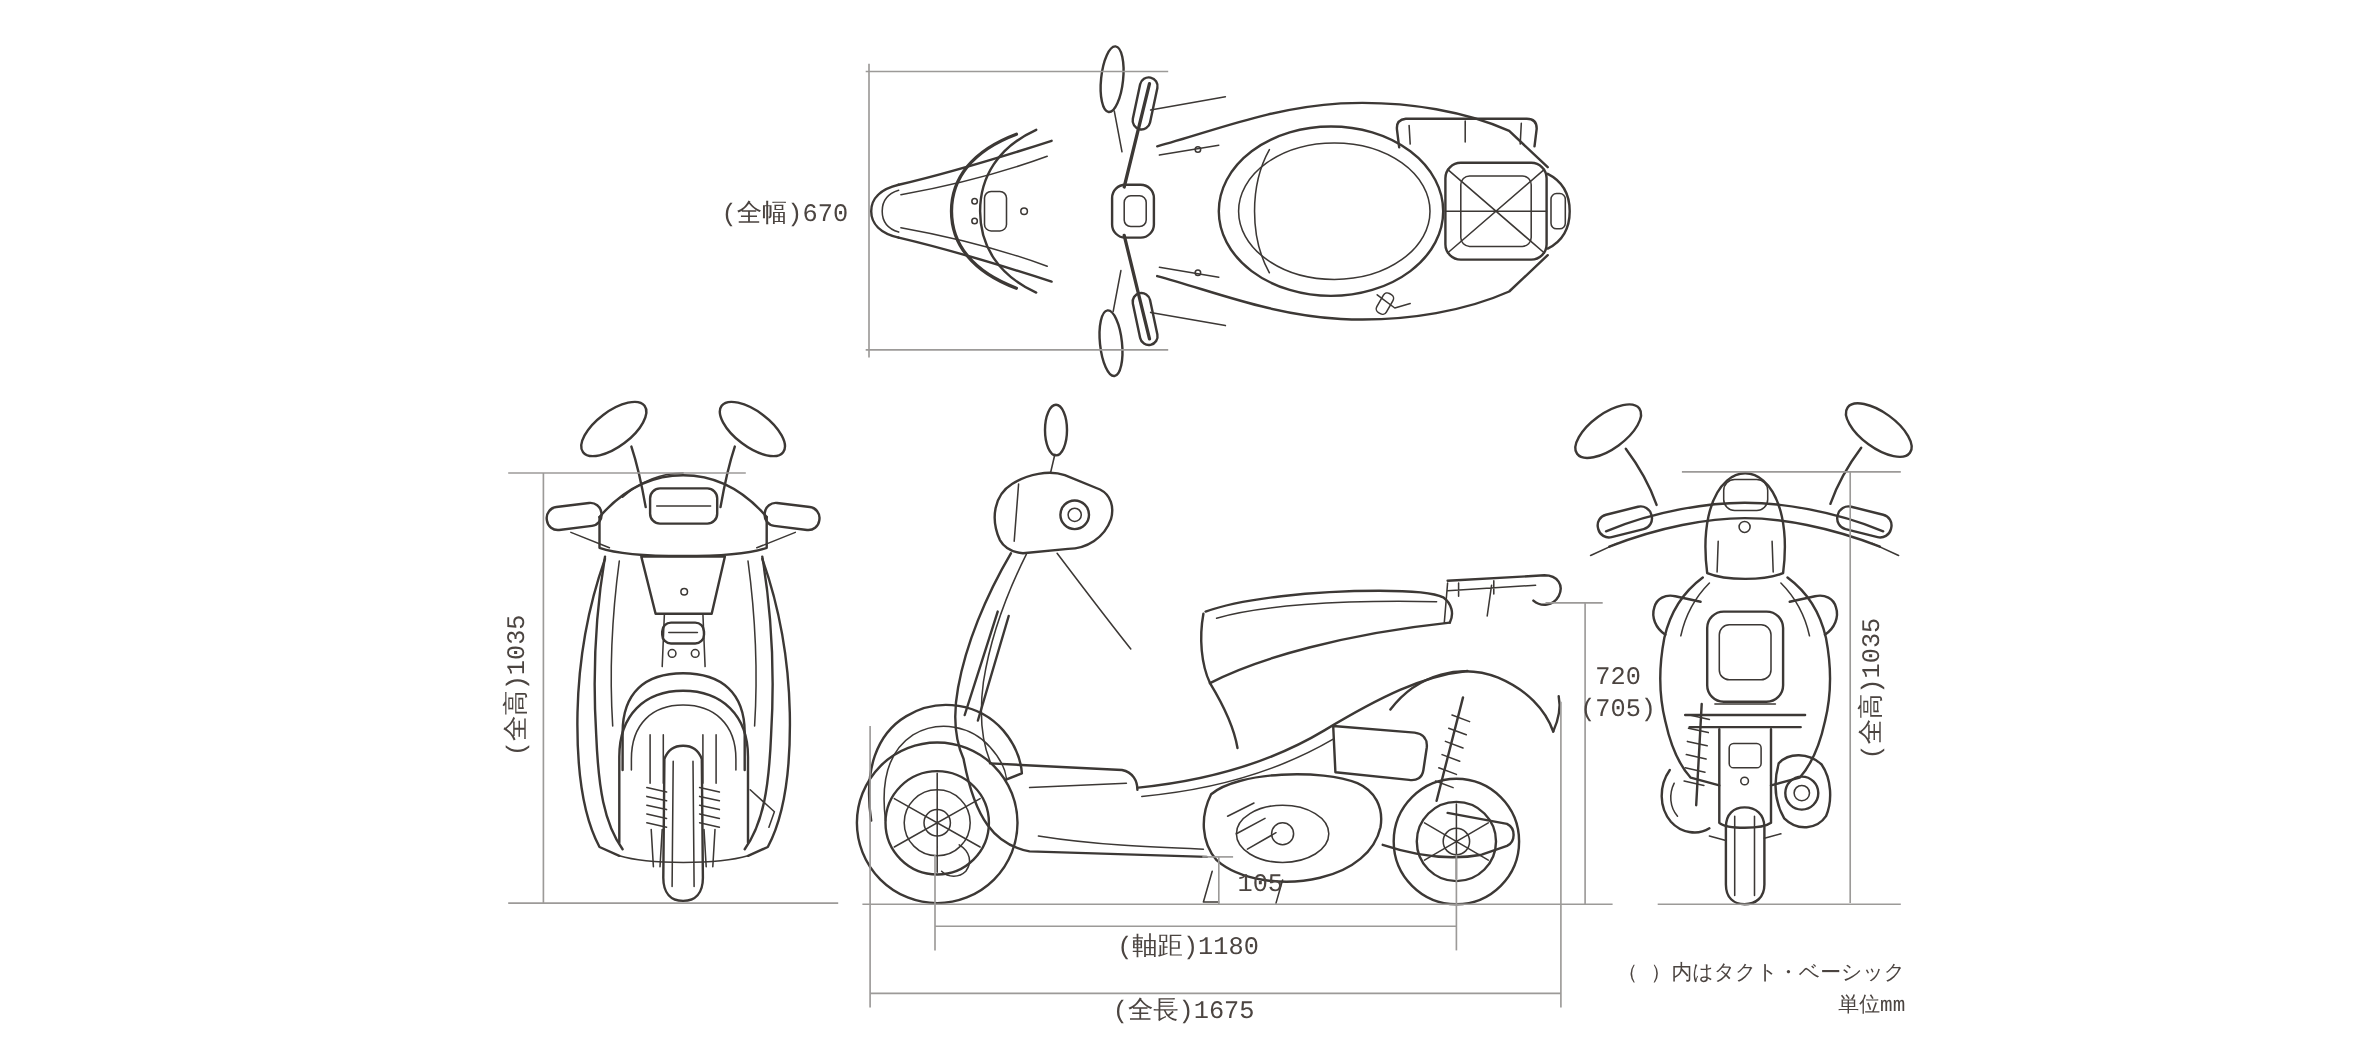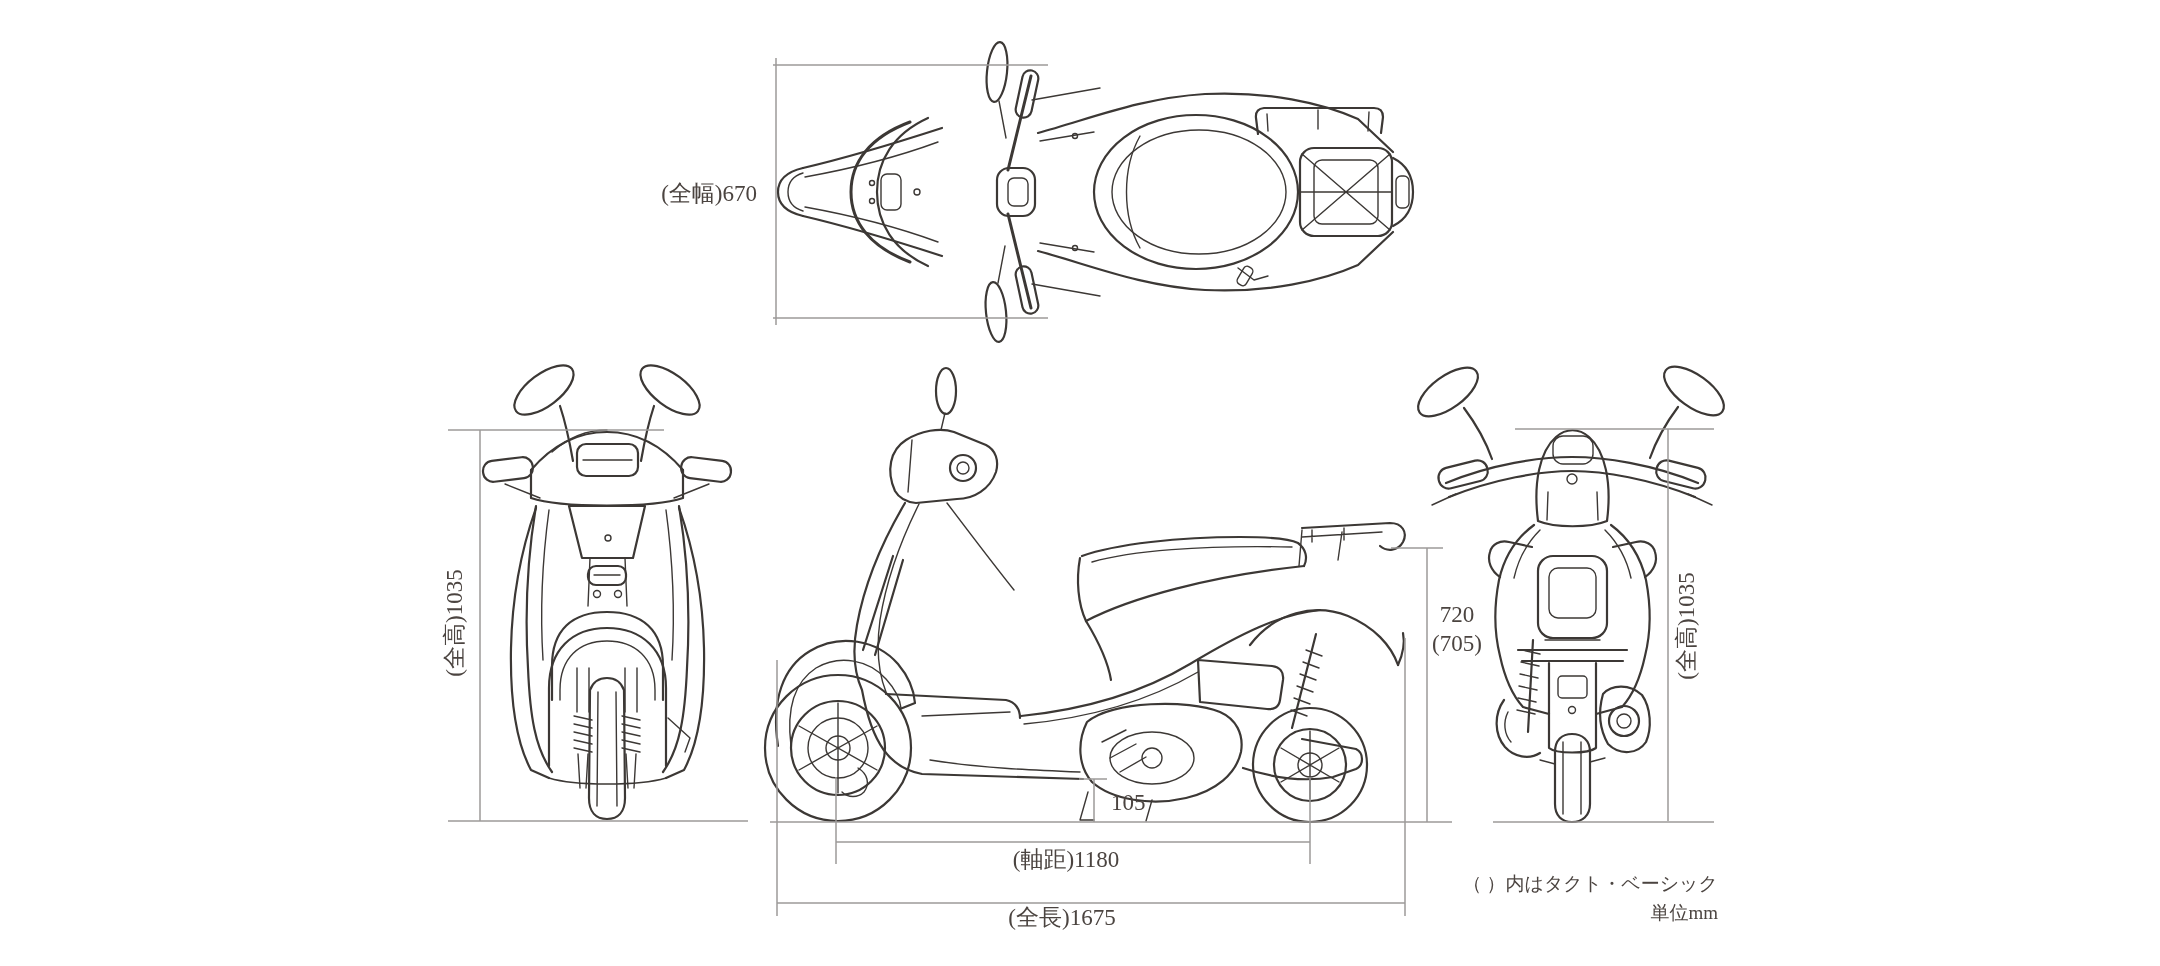--- a/index.html
+++ b/index.html
@@ -1,21 +1,22 @@
 <!DOCTYPE html>
 <html style="--bg: #ffffff; --line: #3c3835; --dim: #9c9a98; --txt: #4b4440;"><head>
 <meta charset="utf-8">
 <style>
   html,body{margin:0;padding:0;background:#ffffff;}
   .canvas{
     position:relative;
     width:2060px;height:966px;
     background:var(--bg,#ffffff);
     overflow:hidden;
-    font-family:Liberation Serif, serif;
+    font-family:Liberation Mono, monospace;
+    margin-left:14px;
   }
   svg{position:absolute;inset:0;display:block;}
   .dw  {fill:none;stroke:var(--line,#3c3835);stroke-width:2.2;stroke-linecap:round;stroke-linejoin:round;}
   .dw2 {fill:none;stroke:var(--line,#3c3835);stroke-width:1.4;stroke-linecap:round;stroke-linejoin:round;}
   .dwb {fill:none;stroke:var(--line,#3c3835);stroke-width:3;stroke-linecap:round;stroke-linejoin:round;}
   .dim {fill:none;stroke:var(--dim,#9c9a98);stroke-width:1.5;}
   .lbl {fill:var(--txt,#4b4440);font-size:23px;}
   .note{fill:var(--txt,#4b4440);font-size:19px;}
 </style>
 </head>

